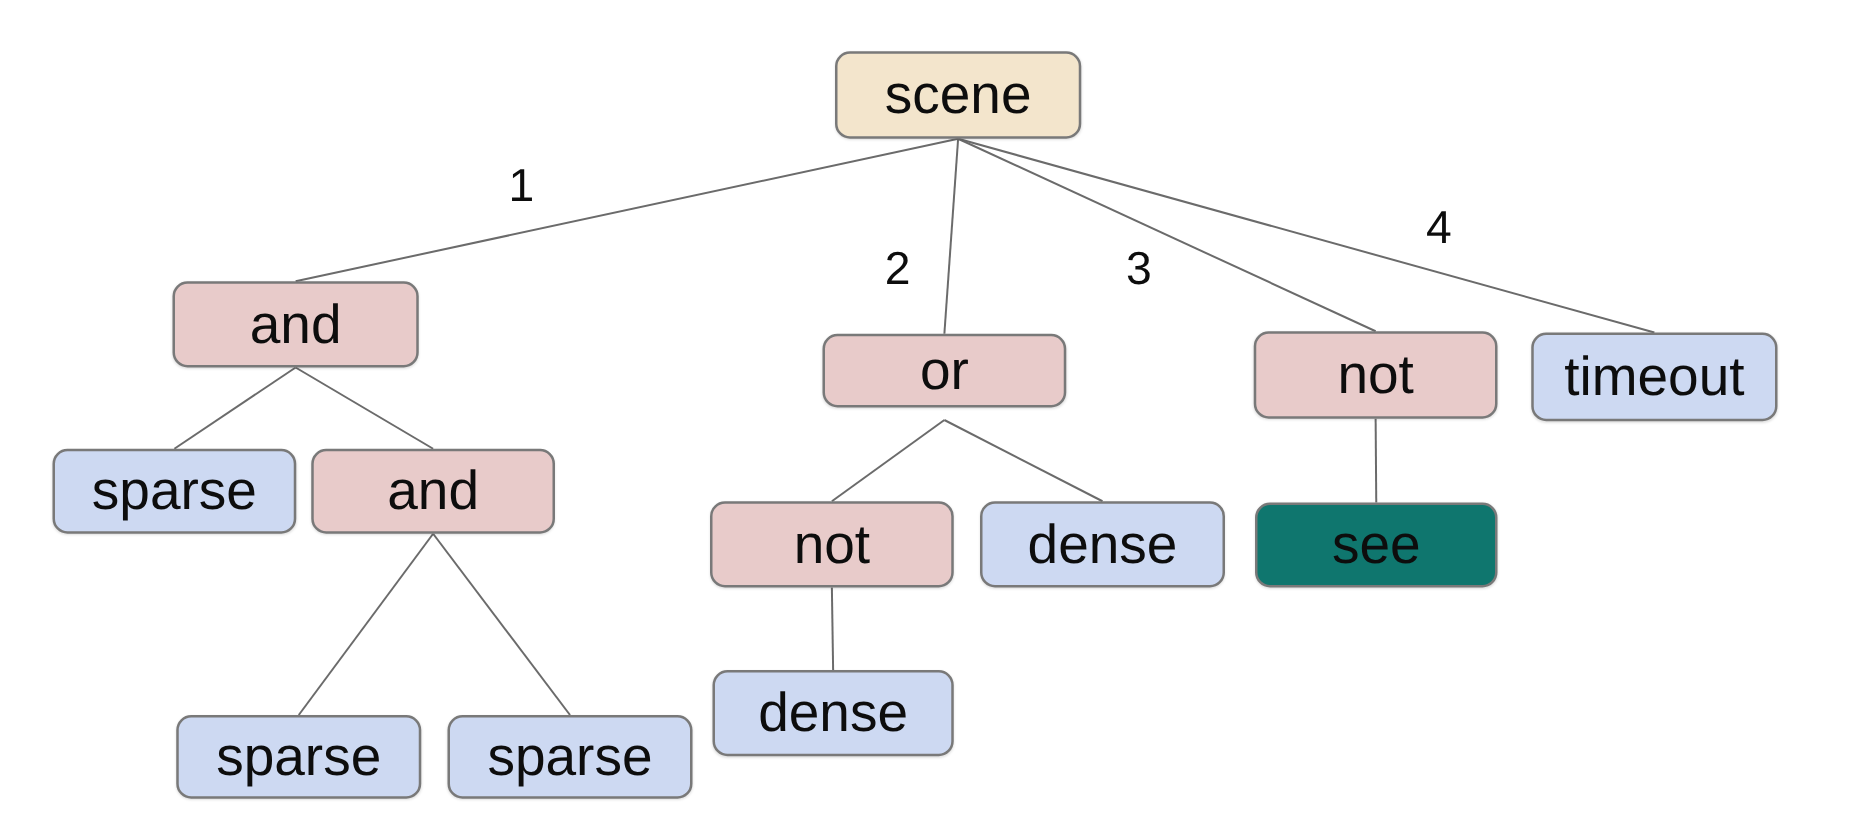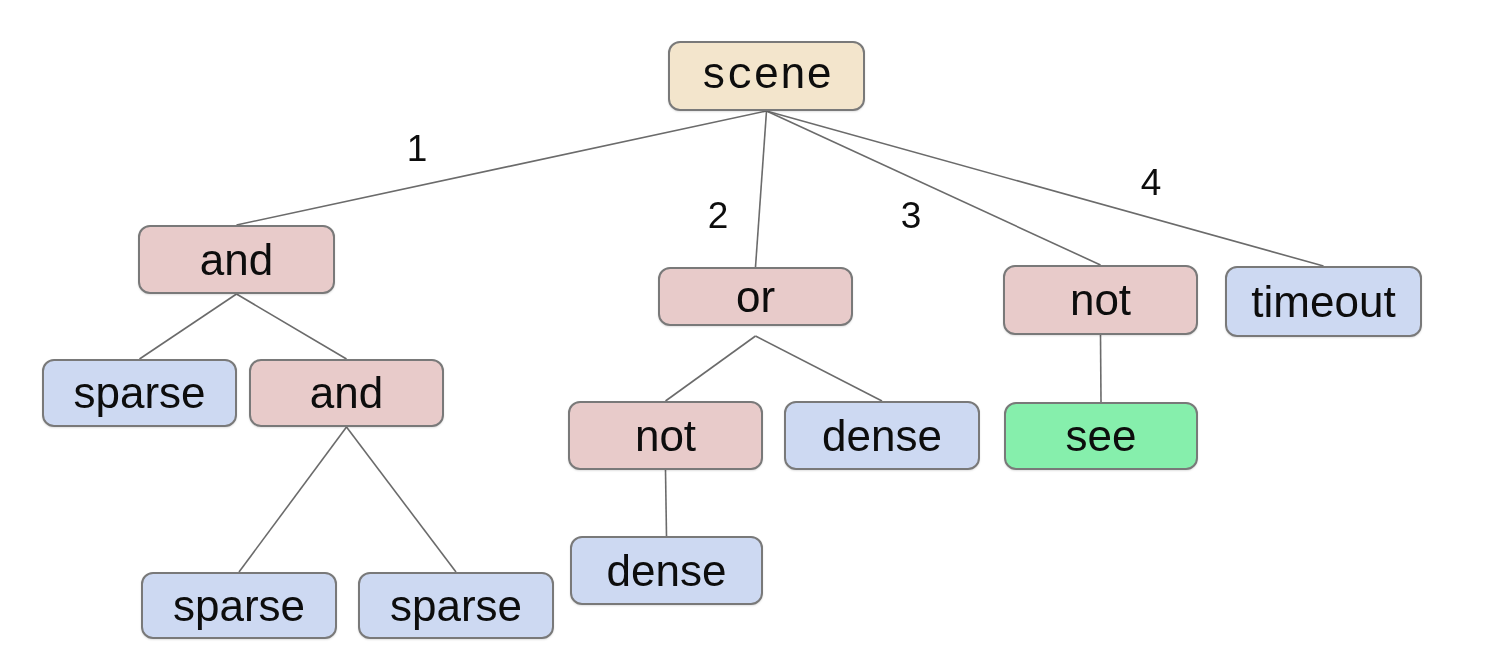--- a/index.html
+++ b/index.html
@@ -60,27 +60,27 @@
       <line x1="755.5" y1="336" x2="665.5" y2="401" stroke="#6b6b6b" stroke-width="1.6"></line>
       <line x1="755.5" y1="336" x2="882" y2="401" stroke="#6b6b6b" stroke-width="1.6"></line>
       <line x1="665.5" y1="470" x2="666.5" y2="536" stroke="#6b6b6b" stroke-width="1.6"></line>
       <line x1="1100.5" y1="335" x2="1101" y2="402" stroke="#6b6b6b" stroke-width="1.6"></line>
     </svg>
   <div>
       <div class="edge-label" style="left: 417px; top: 148px;">1</div>
       <div class="edge-label" style="left: 718px; top: 215px;">2</div>
       <div class="edge-label" style="left: 911px; top: 215px;">3</div>
       <div class="edge-label" style="left: 1151px; top: 182px;">4</div>
-      <div class="node" style="left: 668px; top: 41px; width: 197px; height: 70px; background: rgb(243, 229, 204); border-color: rgb(121, 121, 121); color: rgb(13, 13, 13); font-family: Liberation Mono, monospace;">scene</div>
+      <div class="node" style="left: 668px; top: 41px; width: 197px; height: 70px; background: rgb(243, 229, 204); border-color: rgb(121, 121, 121); color: rgb(13, 13, 13);">scene</div>
       <div class="node" style="left: 138px; top: 225px; width: 197px; height: 69px; background: rgb(232, 203, 202); border-color: rgb(121, 121, 121); color: rgb(13, 13, 13);">and</div>
       <div class="node" style="left: 658px; top: 267px; width: 195px; height: 59px; background: rgb(232, 203, 202); border-color: rgb(121, 121, 121); color: rgb(13, 13, 13);">or</div>
       <div class="node" style="left: 1003px; top: 265px; width: 195px; height: 70px; background: rgb(232, 203, 202); border-color: rgb(121, 121, 121); color: rgb(13, 13, 13);">not</div>
       <div class="node" style="left: 1225px; top: 266px; width: 197px; height: 71px; background: rgb(205, 217, 242); border-color: rgb(121, 121, 121); color: rgb(13, 13, 13);">timeout</div>
       <div class="node" style="left: 42px; top: 359px; width: 195px; height: 68px; background: rgb(205, 217, 242); border-color: rgb(121, 121, 121); color: rgb(13, 13, 13);">sparse</div>
       <div class="node" style="left: 249px; top: 359px; width: 195px; height: 68px; background: rgb(232, 203, 202); border-color: rgb(121, 121, 121); color: rgb(13, 13, 13);">and</div>
       <div class="node" style="left: 568px; top: 401px; width: 195px; height: 69px; background: rgb(232, 203, 202); border-color: rgb(121, 121, 121); color: rgb(13, 13, 13);">not</div>
       <div class="node" style="left: 784px; top: 401px; width: 196px; height: 69px; background: rgb(205, 217, 242); border-color: rgb(121, 121, 121); color: rgb(13, 13, 13);">dense</div>
-      <div class="node" style="left: 1004px; top: 402px; width: 194px; height: 68px; background: #86efac; border-color: rgb(121, 121, 121); color: rgb(13, 13, 13);">see</div>
+      <div class="node" style="left: 1004px; top: 402px; width: 194px; height: 68px; background: #0f766e; border-color: rgb(121, 121, 121); color: rgb(13, 13, 13);">see</div>
       <div class="node" style="left: 141px; top: 572px; width: 196px; height: 67px; background: rgb(205, 217, 242); border-color: rgb(121, 121, 121); color: rgb(13, 13, 13);">sparse</div>
       <div class="node" style="left: 358px; top: 572px; width: 196px; height: 67px; background: rgb(205, 217, 242); border-color: rgb(121, 121, 121); color: rgb(13, 13, 13);">sparse</div>
       <div class="node" style="left: 570px; top: 536px; width: 193px; height: 69px; background: rgb(205, 217, 242); border-color: rgb(121, 121, 121); color: rgb(13, 13, 13);">dense</div>
     </div>
 </div>
 
 </body></html>

